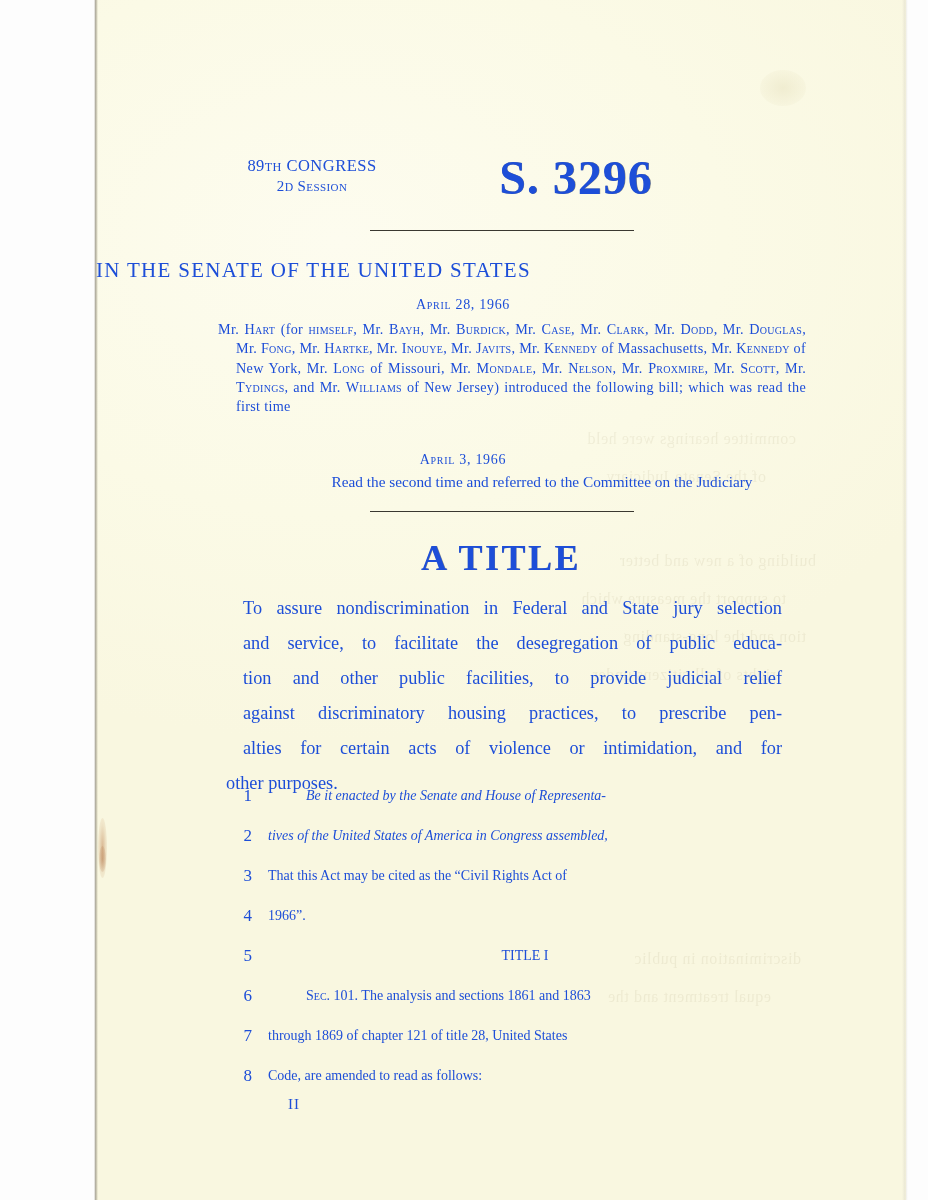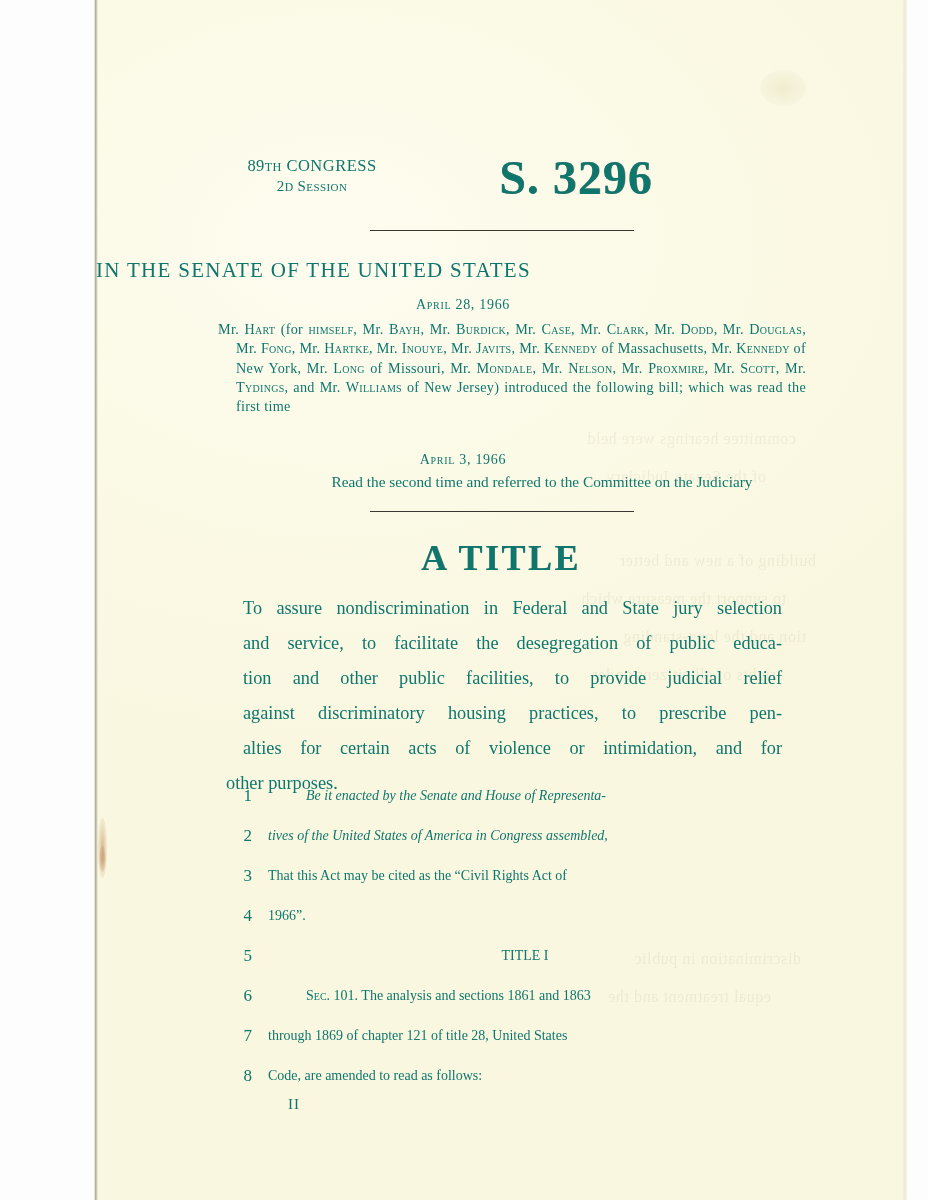--- a/index.html
+++ b/index.html
@@ -94,21 +94,21 @@
     pointer-events: none;
     filter: blur(0.5px);
   }
   #bleed div { white-space: nowrap; }
 
   
   #content {
     position: absolute;
     left: 96px; top: 0;
     width: 810px; height: 1200px;
-    color: #0f766e;
+    color: #1d4ed8;
   }
 
   .masthead {
     position: absolute;
     left: 126px;
     top: 156px;
     width: 180px;
     text-align: center;
     line-height: 1.25;
   }

